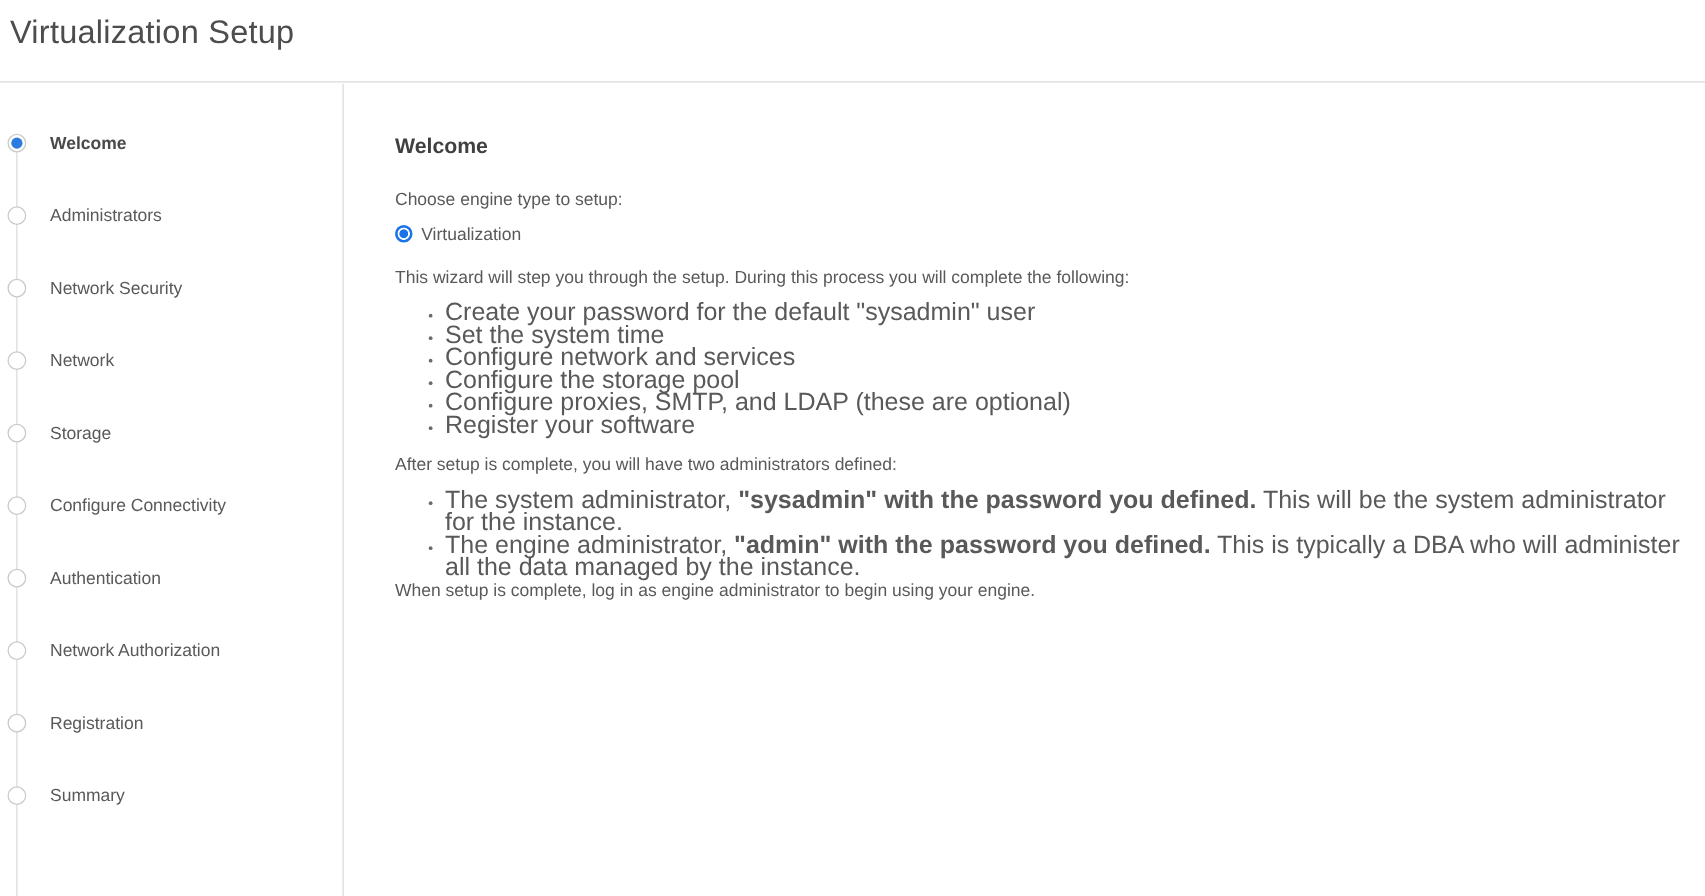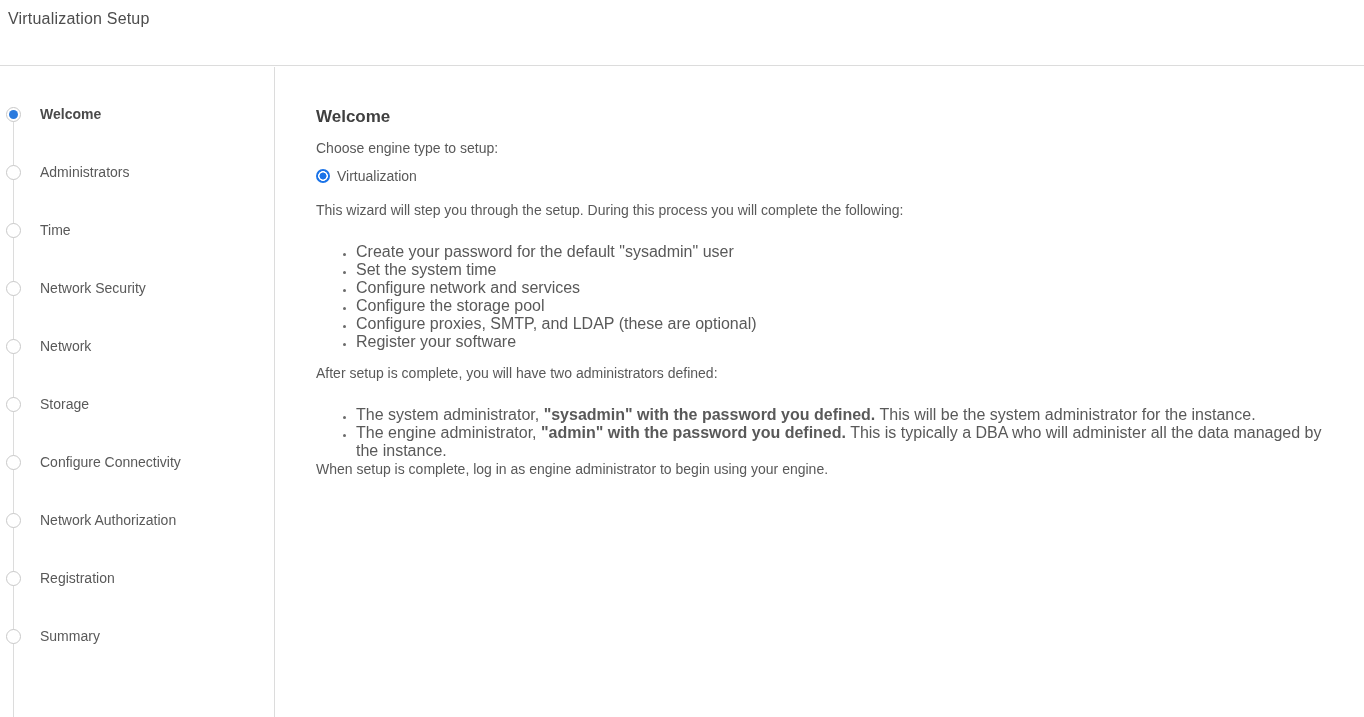--- a/index.html
+++ b/index.html
@@ -11,21 +11,21 @@
     overflow: hidden;
   }
   
   .header {
     position: absolute; top: 0; left: 0; right: 0; height: 66px;
     border-bottom: 1px solid #dcdcdc;
     background: #fff;
   }
   .page-title {
     position: absolute; left: 8px; top: 10px;
-    font-size: 16px; font-weight: 400; color: #4d4d4d;
+    font-size: 26px; font-weight: 400; color: #4d4d4d;
     letter-spacing: 0.2px;
   }
   
   .sidebar {
     position: absolute; top: 67px; left: 0; bottom: 0; width: 275px;
     border-right: 1px solid #dcdcdc;
     background: #fff;
   }
   .connector {
     position: absolute; left: 13px; top: 47px; bottom: 0; width: 1px;
@@ -52,42 +52,42 @@
   .step.active .step-label { font-weight: 700; color: #4a4a4a; }
   
   .main {
     position: absolute; top: 67px; left: 316px; right: 20px; bottom: 0;
   }
   .content-heading {
     margin-top: 40px;
     font-size: 17px; font-weight: 700; color: #404040;
     line-height: 20px;
   }
-  .choose-line { margin-top: 12px; font-size: 14px; line-height: 18px; }
+  .choose-line { margin-top: 23px; font-size: 14px; line-height: 18px; }
   .radio-group { margin-top: 10px; }
   .radio-row {
     display: flex; align-items: center; height: 18px; cursor: pointer;
   }
   .radio {
     width: 14px; height: 14px; border-radius: 50%; flex: 0 0 14px;
     border: 1px solid #8e8e8e; background: #fff;
   }
   .radio.selected {
     border: none;
     background: radial-gradient(circle at 50% 50%,
       #1a73e8 0 3.2px, #ffffff 3.8px 4.6px, #1a73e8 5.2px 7px);
   }
   .radio-label { margin-left: 7px; font-size: 14px; color: #595959; }
   .para { font-size: 14px; line-height: 18px; color: #595959; }
   .intro-para   { margin-top: 16px; }
   .after-para   { margin-top: 13px; }
   .closing-para { }
   ul.bullets {
-    margin-top: 24px; padding-left: 40px;
-    font-size: 16px; line-height: 18px; color: #595959;
+    margin-top: 11px; padding-left: 40px;
+    font-size: 20px; line-height: 18px; color: #595959;
   }
   ul.bullets li { list-style-type: disc; }
   ul.bullets li::marker { font-size: 11px; color: #6b6b6b; }
   ul.bullets strong { font-weight: 700; }
 </style>
 </head>
 <body>
 
 <div class="header">
   <div class="page-title">Virtualization Setup</div>
@@ -99,37 +99,37 @@
     <div class="step active">
       <span class="step-dot"></span>
       <span class="step-label">Welcome</span>
     </div>
     <div class="step">
       <span class="step-dot"></span>
       <span class="step-label">Administrators</span>
     </div>
     <div class="step">
       <span class="step-dot"></span>
-      <span class="step-label">Time</span>
-    </div>
-    <div class="step">
-      <span class="step-dot"></span>
       <span class="step-label">Network Security</span>
     </div>
     <div class="step">
       <span class="step-dot"></span>
       <span class="step-label">Network</span>
     </div>
     <div class="step">
       <span class="step-dot"></span>
       <span class="step-label">Storage</span>
     </div>
     <div class="step">
       <span class="step-dot"></span>
       <span class="step-label">Configure Connectivity</span>
+    </div>
+    <div class="step">
+      <span class="step-dot"></span>
+      <span class="step-label">Authentication</span>
     </div>
     <div class="step">
       <span class="step-dot"></span>
       <span class="step-label">Network Authorization</span>
     </div>
     <div class="step">
       <span class="step-dot"></span>
       <span class="step-label">Registration</span>
     </div>
     <div class="step">

